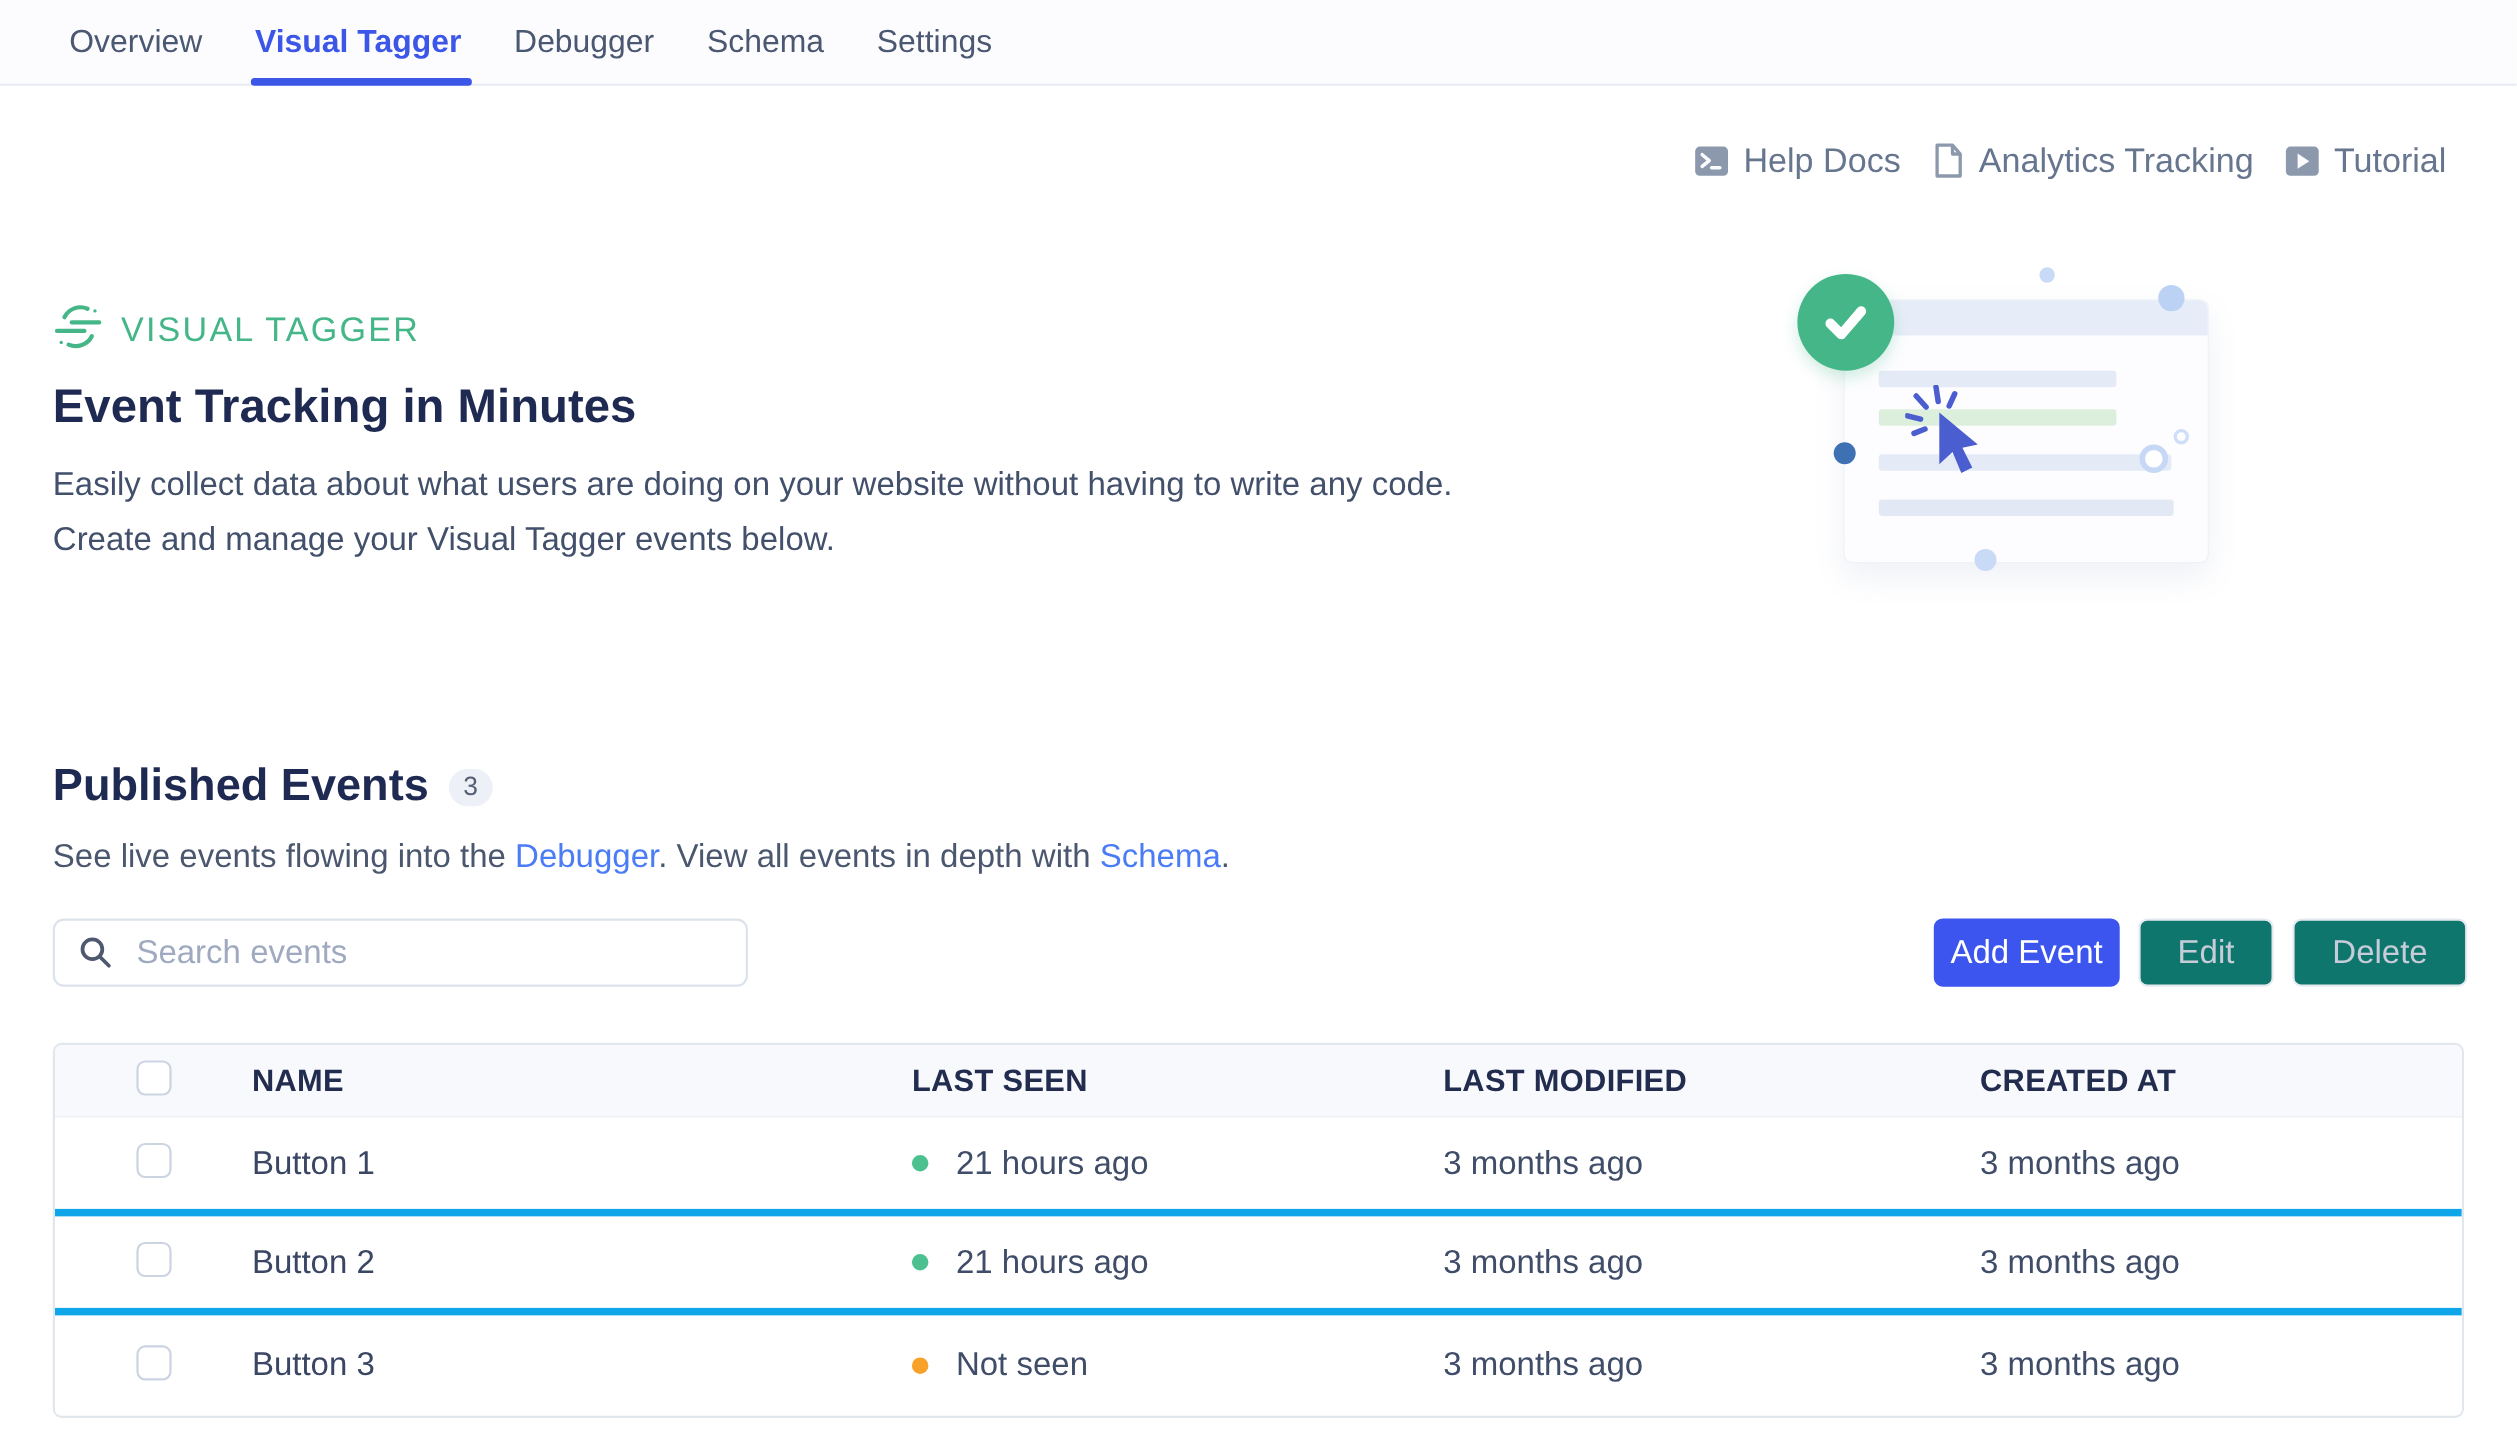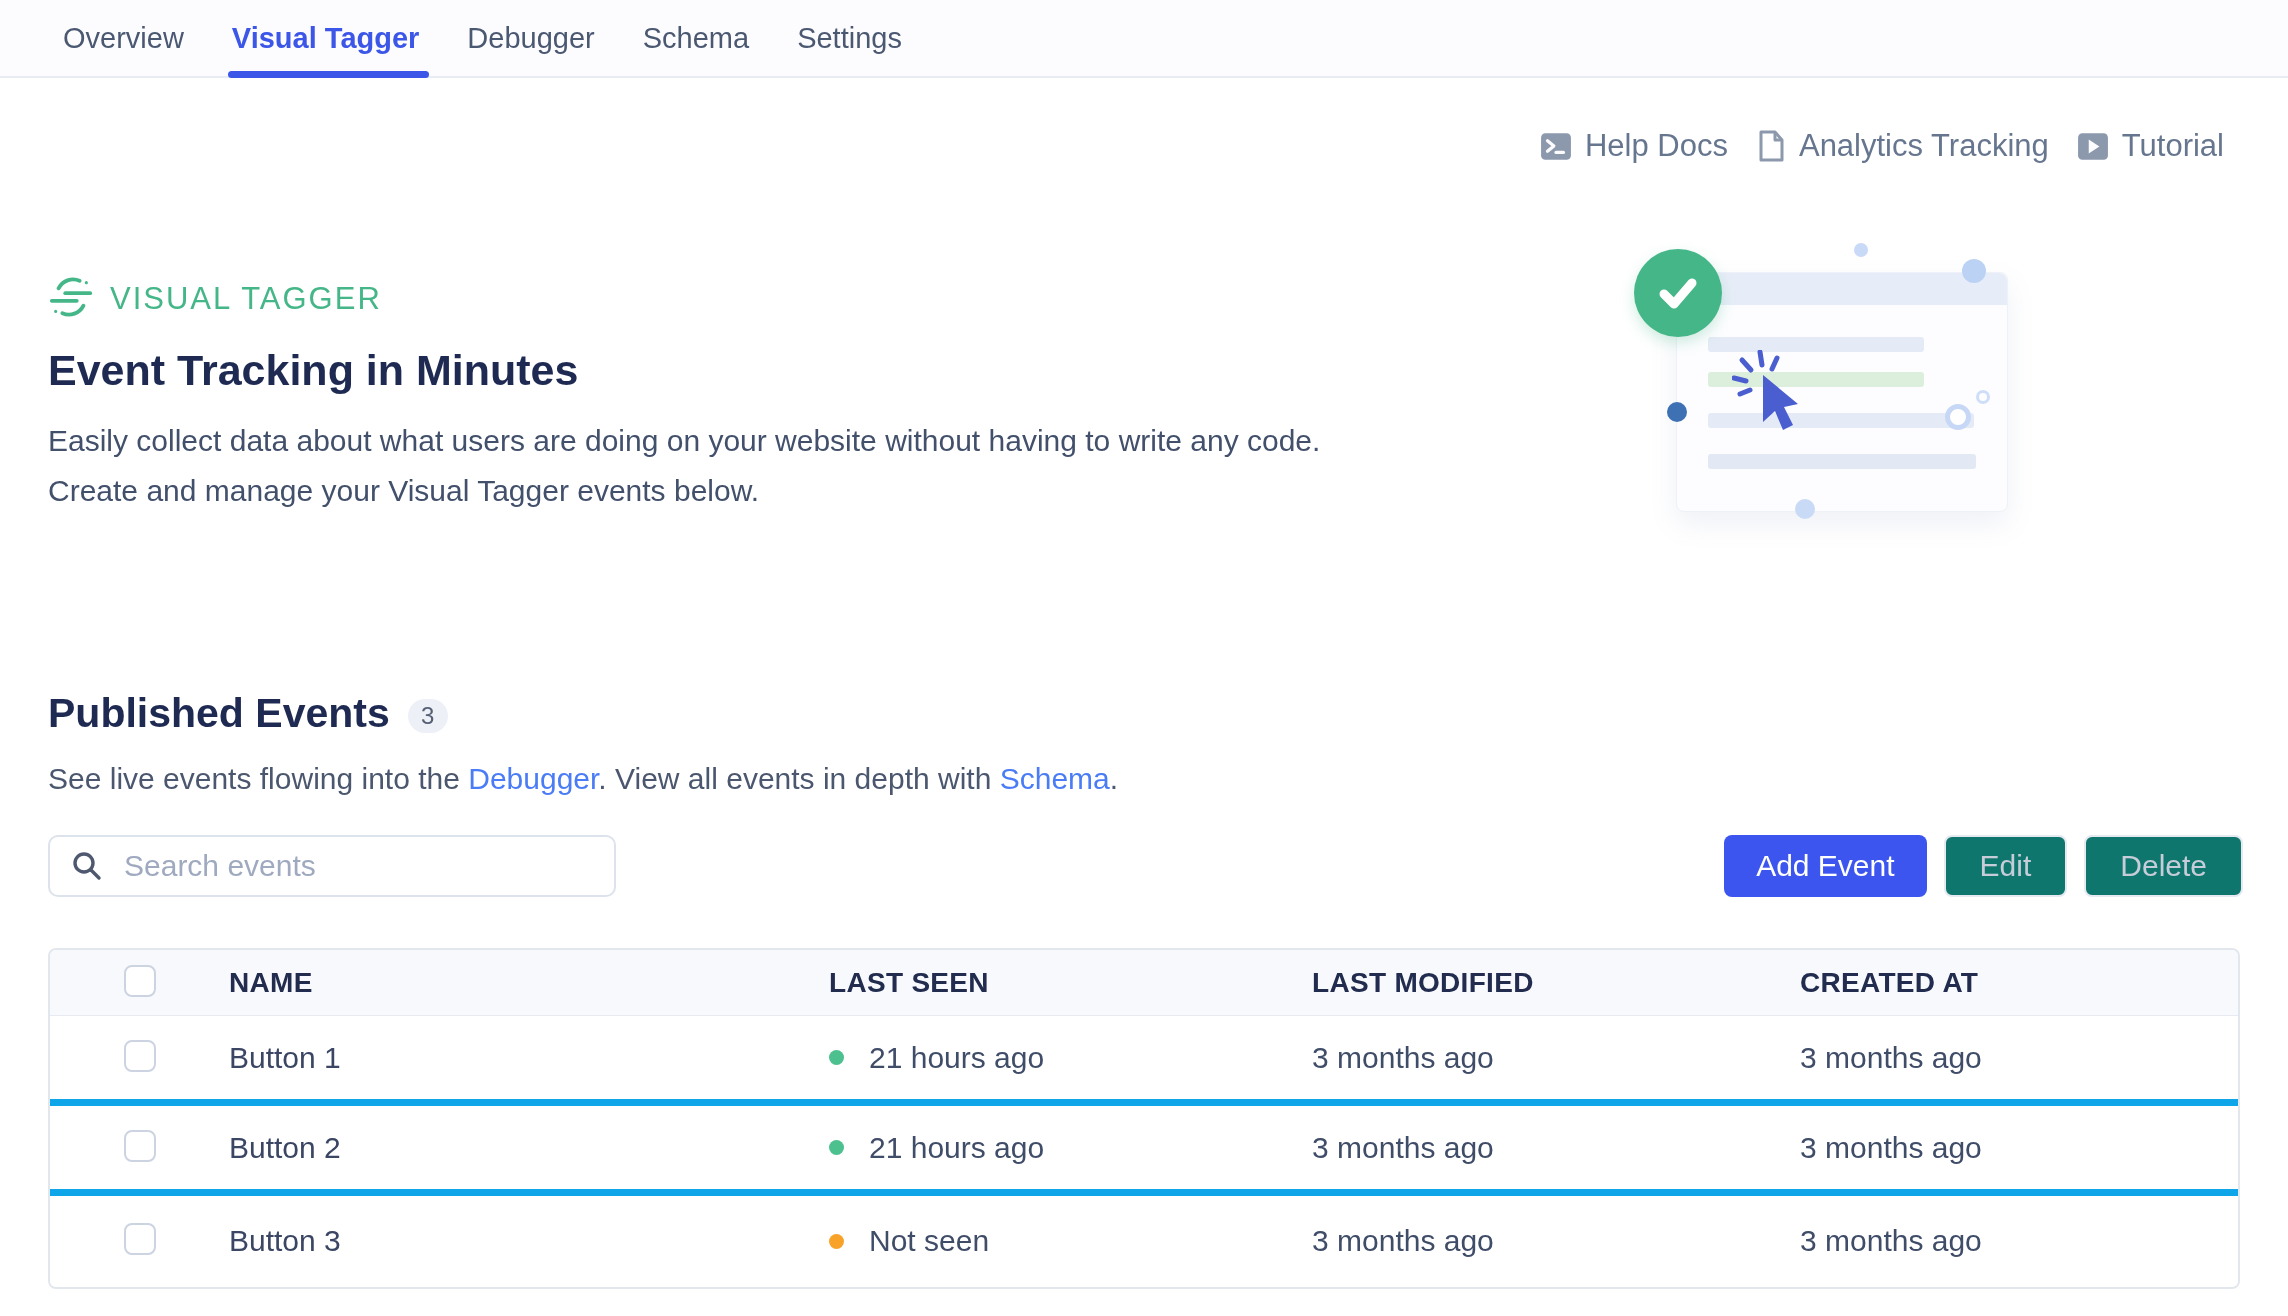--- a/index.html
+++ b/index.html
@@ -69,30 +69,30 @@
     border-radius:17px; background:#edf0f6; color:#566075; font-size:24px;
     display:inline-flex; align-items:center; justify-content:center;
     position:relative; top:2px; }
   .pub-sub { position:absolute; top:762px; left:48px; font-size:30px;
     color:#4b576f; }
   .pub-sub a { color:#4a7cf6; text-decoration:none; cursor:pointer; }
 
   
   .toolbar { position:absolute; top:835px; left:48px; right:45px; height:62px;
     display:flex; justify-content:space-between; align-items:center; }
-  .search-wrap { position:relative; width:568px; height:62px; }
+  .search-wrap { position:relative; width:632px; height:62px; }
   .search-wrap input { width:100%; height:62px; border:2px solid #dde3ec;
     border-radius:10px; padding:0 20px 0 74px; font-size:30px; color:#3c4862;
     outline:none; background:#fff; font-family:"Liberation Sans",sans-serif; }
   .search-wrap input::placeholder { color:#9fa9bf; }
   .search-ic { position:absolute; left:22px; top:14px; pointer-events:none; }
   .btn-group { display:flex; gap:17px; }
   .btn { height:62px; border-radius:8px; font-size:30px; border:none;
     font-family:"Liberation Sans",sans-serif; cursor:pointer; }
-  .btn.primary { background:#3c55ef; color:#fff; padding:0 32px; font-weight:500; }
+  .btn.primary { background:#3c55ef; color:#fff; padding:0 15px; font-weight:500; }
   .btn.ghost { background:#0f766e; border:2px solid #e5e9f0; color:#c6cdd9;
     padding:0 34px; }
 
   
   .events-table { position:absolute; top:948px; left:48px; right:48px;
     height:341px; border:2px solid #e2e7ee; border-radius:8px; overflow:hidden;
     background:#fff; }
   .t-row { display:grid; grid-template-columns:147px 600px 483px 488px 1fr;
     align-items:center;padding-left:32px; }
   .t-head { height:66px; background:#f8f9fc; border-bottom:1px solid #e7ebf1; }

